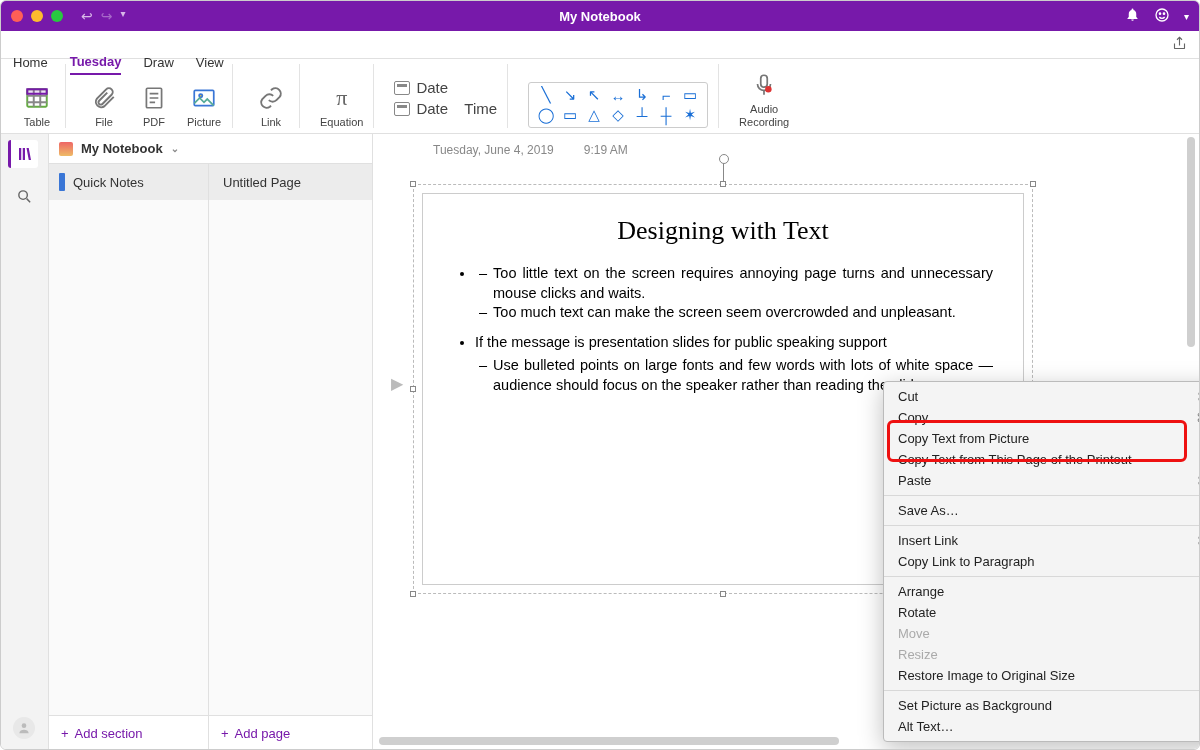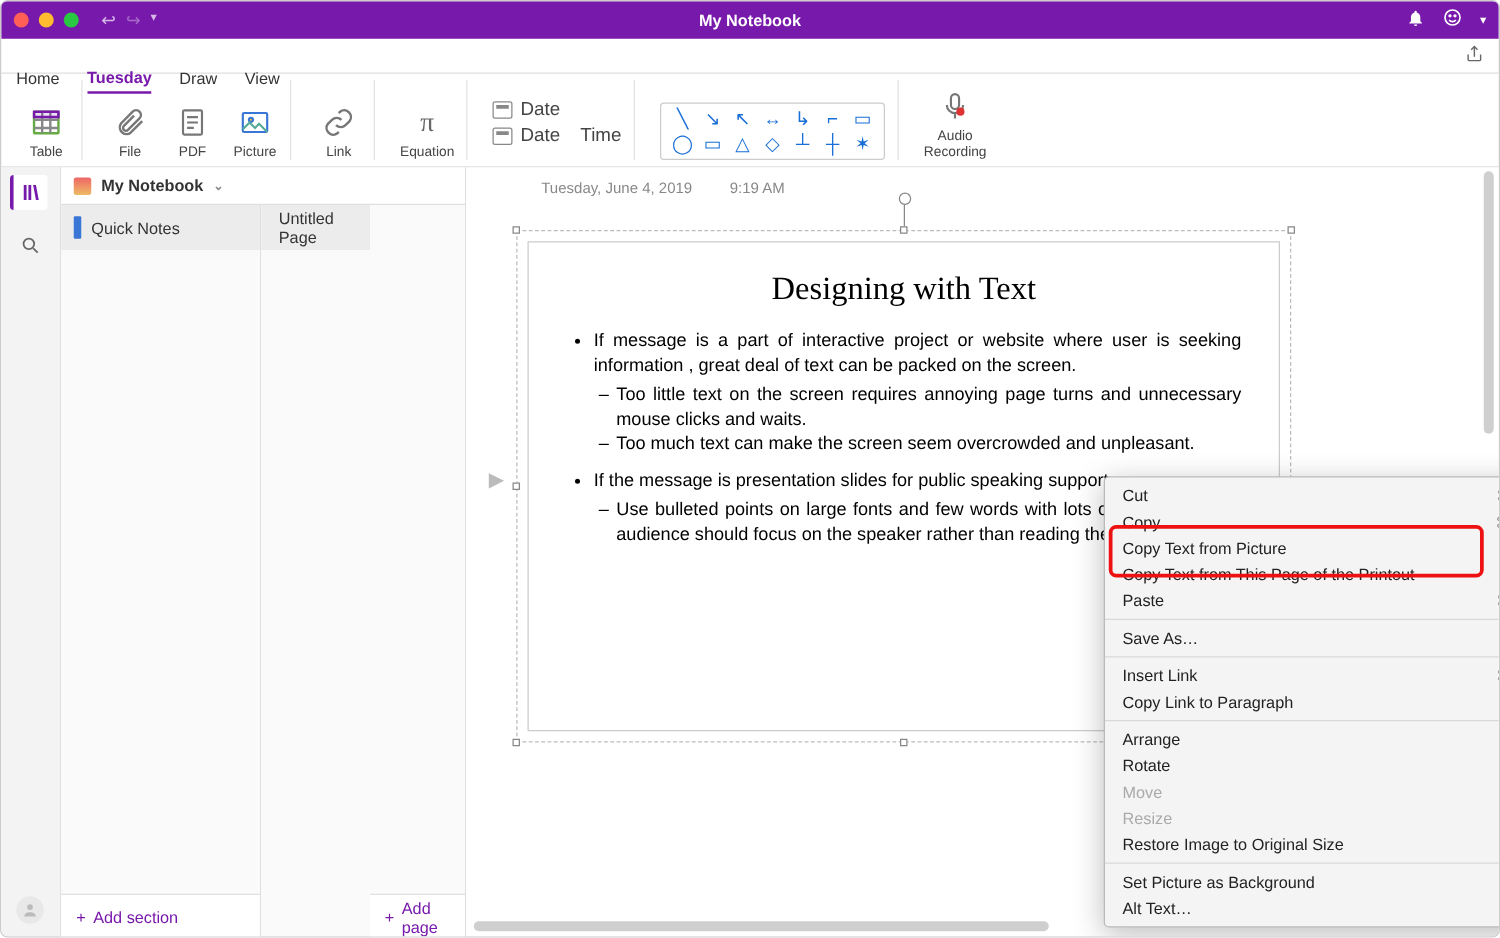--- a/index.html
+++ b/index.html
@@ -38,21 +38,21 @@
 
 .workspace { display: flex; height: calc(750px - 30px - 28px - 75px); }
 .leftrail { width: 48px; background: #f3f3f3; border-right: 1px solid #e0e0e0; display: flex; flex-direction: column; align-items: center; padding-top: 6px; gap: 14px; }
 .leftrail .railbtn { width: 30px; height: 28px; display:flex; align-items:center; justify-content:center; color:#7719aa; border-radius:3px; }
 .leftrail .railbtn.active { background:#fff; border-left: 3px solid #7719aa; margin-left:-3px; }
 .notebook-col { width: 324px; display:flex; flex-direction:column; border-right:1px solid #e0e0e0; }
 .notebook-header { height: 30px; display:flex; align-items:center; padding: 0 10px; gap:8px; font-size: 13px; font-weight:600; color:#333; border-bottom:1px solid #e0e0e0; background:#fff;}
 .nb-icon { width:14px; height:14px; background: linear-gradient(#e66,#eb6); border-radius:2px; }
 .split { display:flex; flex:1; }
 .sections-col { width: 160px; border-right:1px solid #e0e0e0; background:#fafafa; display:flex; flex-direction:column; }
-.pages-col { flex:1; background:#fafafa; display:flex; justify-content:flex-end;}
+.pages-col { flex:1; background:#fafafa; display:flex; flex-direction:column;justify-content:flex-end;}
 .list-item { height: 36px; display:flex; align-items:center; padding: 0 10px; gap:8px; font-size: 13px; color:#333; background:#ececec; }
 .sec-tab { width: 6px; height: 18px; background:#3a76d6; border-radius:1px;}
 .page-item { height: 36px; display:flex; align-items:center; padding: 0 14px; font-size:13px; color:#333; background:#ececec;}
 .bottom-add { margin-top:auto; height:36px; display:flex; align-items:center; padding:0 12px; font-size:13px; color:#7719aa; border-top:1px solid #e0e0e0; gap:6px; background:#fff;}
 
 
 .canvas { flex:1; position:relative; background:#fff; overflow:hidden; }
 .datehdr { position:absolute; top:9px; left:60px; font-size:12px; color:#888; display:flex; gap:30px;}
 .printout { position:absolute; top:50px; left:40px; width:620px; height:410px; border:1px dashed #bbb; background:#fff; }
 .printout .inner { position:absolute; inset:8px; border:1px solid #ccc; padding: 22px 30px 10px 30px; }
@@ -296,21 +296,21 @@
       <div class="handle h-tr"></div>
       <div class="handle h-ml"></div>
       <div class="handle h-mr"></div>
       <div class="handle h-bl"></div>
       <div class="handle h-bm"></div>
       <div class="handle h-br"></div>
       <div class="inner">
         <div class="doc-title">Designing with Text</div>
         <div class="doc-body">
           <ul>
-            <li><span>If message is a part of interactive project  or website where user is seeking information , great deal of text can be packed on the screen.</span>
+            <li>
               <ul>
                 <li>Too little text on the screen requires annoying page turns and unnecessary mouse clicks and waits.</li>
                 <li>Too much text can make the screen seem overcrowded and unpleasant.</li>
               </ul>
             </li>
             <li><span>If the message is presentation slides for public speaking support</span>
               <ul>
                 <li>Use bulleted points on large fonts and few words with lots of white space — audience should focus on the speaker rather than reading the slides.</li>
               </ul>
             </li>

